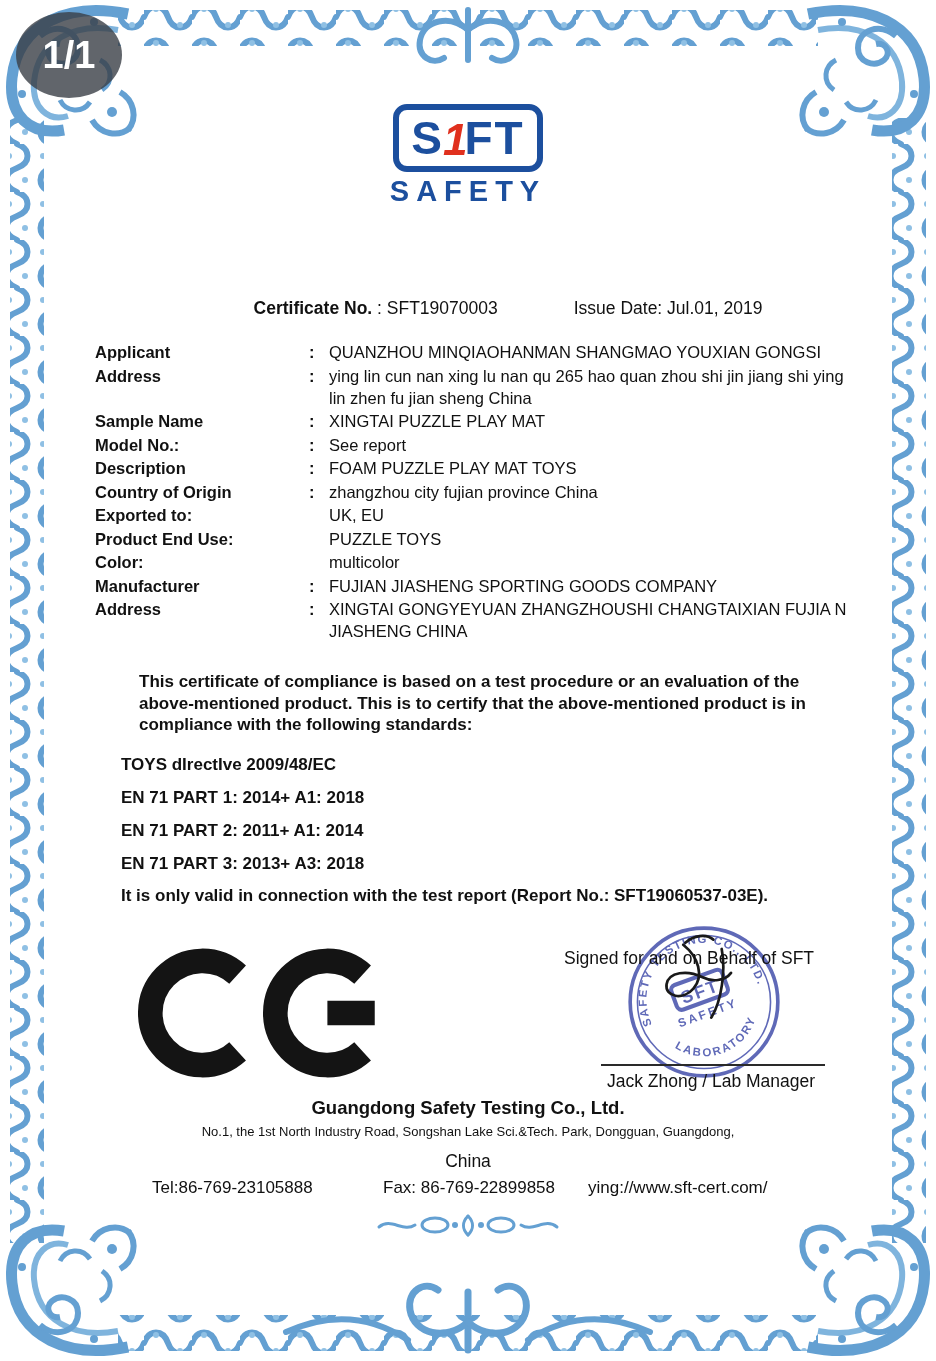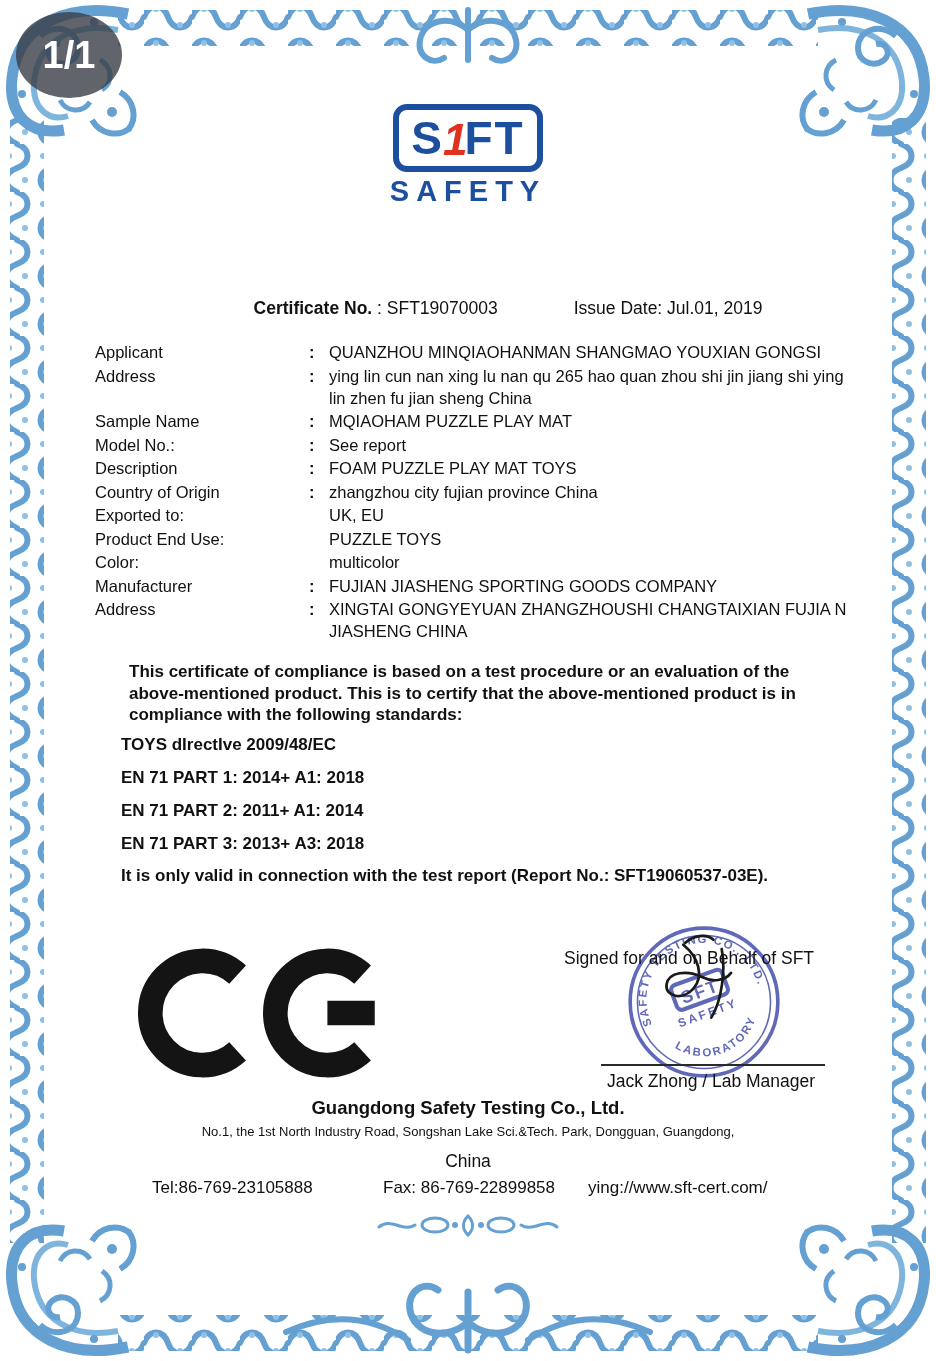--- a/index.html
+++ b/index.html
@@ -26,25 +26,25 @@
 
   .title{position:absolute;top:226px;left:0;width:936px;margin:0;text-align:center;
     font-size:43px;font-weight:bold;color:#111;z-index:2;}
 
   .certline{position:absolute;top:298px;left:0;width:920px;display:flex;justify-content:center;
     gap:76px;font-size:17.5px;z-index:2;margin-left:48px;}
   .certline b{font-weight:bold;}
 
   .details{position:absolute;left:95px;top:341px;width:765px;font-size:16.5px;line-height:22px;z-index:2;}
   .row{display:grid;grid-template-columns:214px 20px 1fr;margin-bottom:1.5px;}
-  .row .lbl{font-weight:normal;}
+  .row .lbl{font-weight:bold;}
   .row .col{font-weight:bold;}
 
   .statement{position:absolute;left:121px;top:653px;width:714px;font-weight:bold;font-size:17px;z-index:2;}
-  .statement p{margin:8px;line-height:21.5px;}
+  .statement p{margin:18px;line-height:21.5px;}
   .directive{margin-top:2px;line-height:21.5px;}
   .std{margin-top:13px;}
   .validity{margin-top:12px;}
 
   .ce{position:absolute;left:138px;top:946px;width:250px;height:134px;z-index:2;}
 
   .signedfor{position:absolute;left:564px;top:948px;font-size:17.5px;z-index:3;}
   .stamp{position:absolute;left:626px;top:924px;width:156px;height:156px;z-index:2;}
   .sigline{position:absolute;left:601px;top:1064px;width:224px;border-top:2px solid #2a2a2a;z-index:3;}
   .signer{position:absolute;left:576px;top:1071px;width:270px;text-align:center;font-size:17.5px;z-index:3;}
@@ -143,21 +143,21 @@
         <span class="val">QUANZHOU MINQIAOHANMAN SHANGMAO YOUXIAN GONGSI</span>
       </div>
     <div class="row">
         <span class="lbl">Address</span>
         <span class="col">:</span>
         <span class="val">ying lin cun nan xing lu nan qu 265 hao quan zhou shi jin jiang shi ying lin zhen fu jian sheng China</span>
       </div>
     <div class="row">
         <span class="lbl">Sample Name</span>
         <span class="col">:</span>
-        <span class="val">MQIAOHAM PUZZLE PLAY MAT</span>
+        <span class="val">XINGTAI PUZZLE PLAY MAT</span>
       </div>
     <div class="row">
         <span class="lbl">Model No.:</span>
         <span class="col">:</span>
         <span class="val">See report</span>
       </div>
     <div class="row">
         <span class="lbl">Description</span>
         <span class="col">:</span>
         <span class="val">FOAM PUZZLE PLAY MAT TOYS</span>

